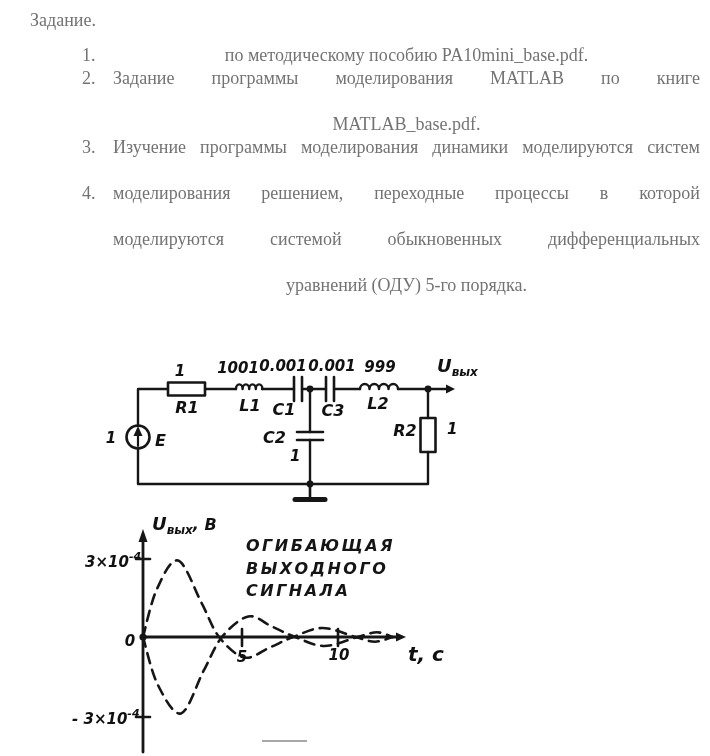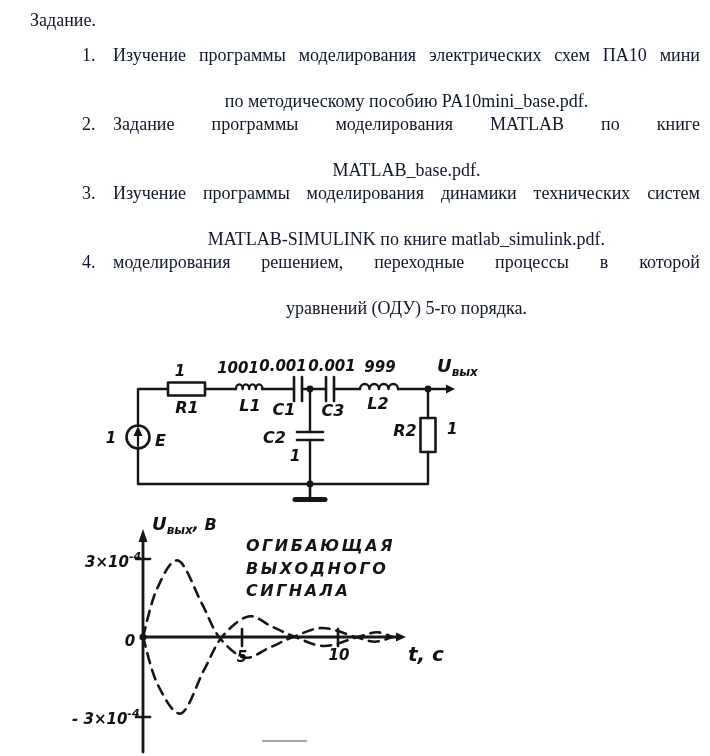--- a/index.html
+++ b/index.html
@@ -2,21 +2,21 @@
 <html><head>
 <meta charset="utf-8">
 <style>
   html,body{margin:0;padding:0;background:#ffffff;}
   .page{
     position:relative;
     width:710px;height:756px;
     background:#ffffff;
     overflow:hidden;
     font-family:"Liberation Serif", serif;
-    color:#0f172a;
+    color:#737373;
   }
   .doc-title{
     position:absolute;left:30px;top:9px;
     font-size:18px;line-height:23px;
   }
   .task-list{
     position:absolute;left:82px;top:44px;width:618px;
   }
   .task-item{display:flex;}
   .item-number{
@@ -46,45 +46,44 @@
 <body>
 
 <div class="page">
 
   <div class="doc-title">Задание.</div>
 
   <div class="task-list">
     <div class="task-item">
       <div class="item-number">1.</div>
       <div class="item-lines">
-          <div class="line just">Изучение программы моделирования электрических схем ПА10 мини</div>
           <div class="line">по методическому пособию PA10mini_base.pdf.</div>
         </div>
     </div>
 
     <div class="task-item">
       <div class="item-number">2.</div>
       <div class="item-lines">
           <div class="line just">Задание программы моделирования MATLAB по книге</div>
           <div class="line">MATLAB_base.pdf.</div>
         </div>
     </div>
 
     <div class="task-item">
       <div class="item-number">3.</div>
       <div class="item-lines">
-          <div class="line just">Изучение программы моделирования динамики технических систем</div>
-          <div class="line">MATLAB-SIMULINK по книге matlab_simulink.pdf.</div>
+          <div class="line just">Изучение программы моделирования динамики моделируются систем</div>
         </div>
     </div>
 
     <div class="task-item">
       <div class="item-number">4.</div>
       <div class="item-lines">
           <div class="line just">моделирования решением, переходные процессы в которой</div>
+          <div class="line just">моделируются системой обыкновенных дифференциальных</div>
           <div class="line">уравнений (ОДУ) 5-го порядка.</div>
         </div>
     </div>
   </div>
 
   <svg width="710" height="756" viewBox="0 0 710 756">
 
     <g>
 
       <g class="ink" stroke-width="2.4">

